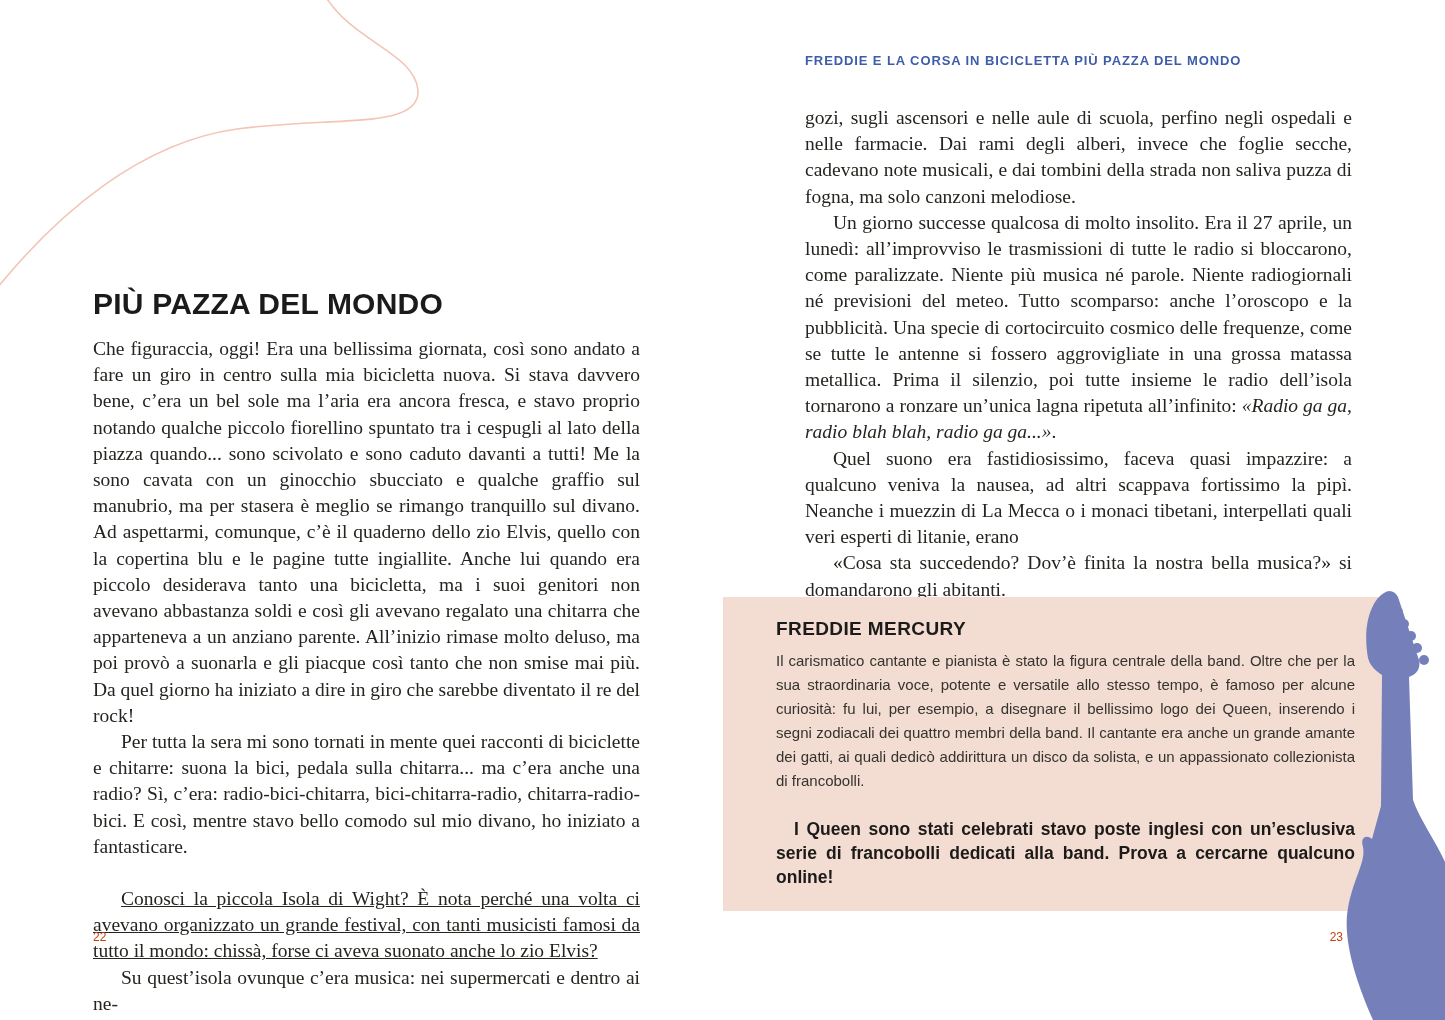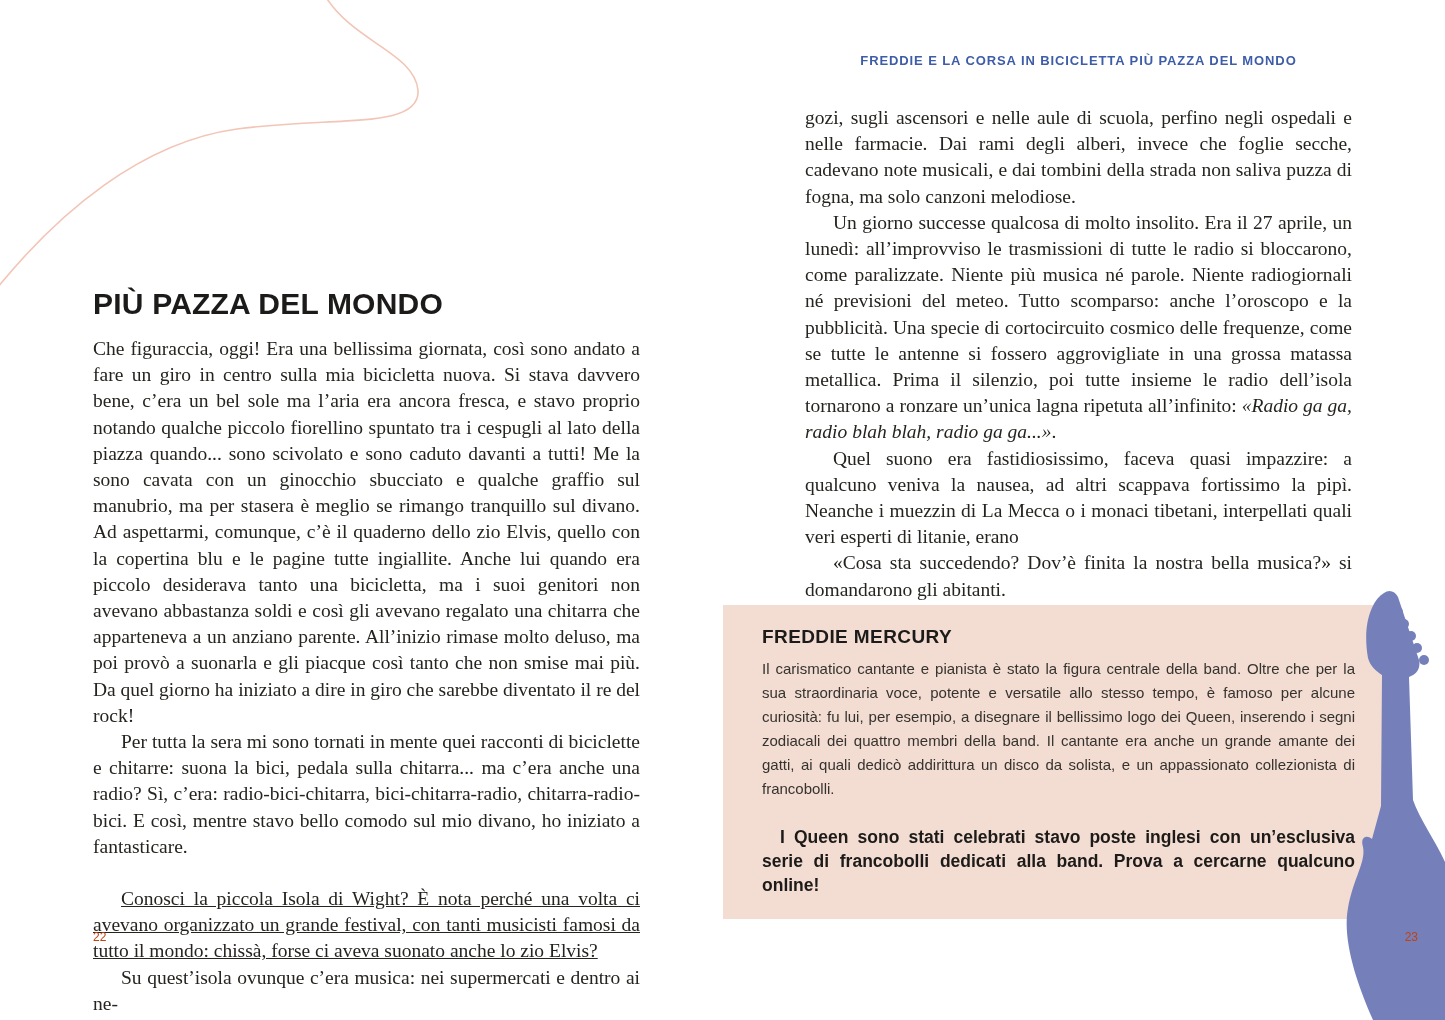--- a/index.html
+++ b/index.html
@@ -18,39 +18,39 @@
   }
   
   .body-par{margin:0;font-size:19.5px;line-height:26.2px;text-align:justify;}
   .body-par.lead{margin-top:16px;}
   .indent{text-indent:28px;}
   .gap{margin-top:26px;text-decoration:underline;}
   .col-right .body-par.lead{margin-top:37px;}
   em{font-style:italic;}
   
   .running-head{
-    margin:53px 0 0 0;text-align:center;
+    margin:53px 0 0 0;text-align:left;
     font-family:"Liberation Sans",sans-serif;font-weight:700;
     font-size:13px;letter-spacing:.9px;color:#3e5da9;
   }
   
   .info-box{
     position:absolute;left:723px;top:597px;width:662px;height:314px;
-    box-sizing:border-box;padding:21px 30px 0 39px;
-    background:#f3dcd1;font-family:"Liberation Sans",sans-serif;color:#35332f;margin-top:8px;
+    box-sizing:border-box;padding:21px 30px 0 53px;
+    background:#f3dcd1;font-family:"Liberation Sans",sans-serif;color:#35332f;
   }
   .box-title{margin:0;font-size:19px;font-weight:800;letter-spacing:.4px;color:#1c1b19;
     font-family:"Liberation Sans",sans-serif;}
   .box-body{margin:9px 0 0 0;font-size:15px;line-height:24px;text-align:justify;}
   .box-highlight{margin:24px 0 0 0;font-size:17.5px;line-height:24px;font-weight:bold;
     text-align:justify;text-indent:18px;color:#1c1b19;}
   
   .pagenum{position:absolute;font-family:"Liberation Sans",sans-serif;font-size:12px;color:#c2410c;}
   .pagenum-left{left:93px;top:930px;}
-  .pagenum-right{left:1366px;top:930px;width:52px;text-align:right;}
+  .pagenum-right{left:1291px;top:930px;width:52px;text-align:right;}
   
   .curve-svg{position:absolute;left:0;top:0;pointer-events:none;}
   .guitar-svg{position:absolute;left:1285px;top:578px;pointer-events:none;}
 </style>
 </head>
 <body>
 
 <div class="spread">
 
   <svg class="curve-svg" width="440" height="300" viewBox="0 0 440 300" fill="none">

